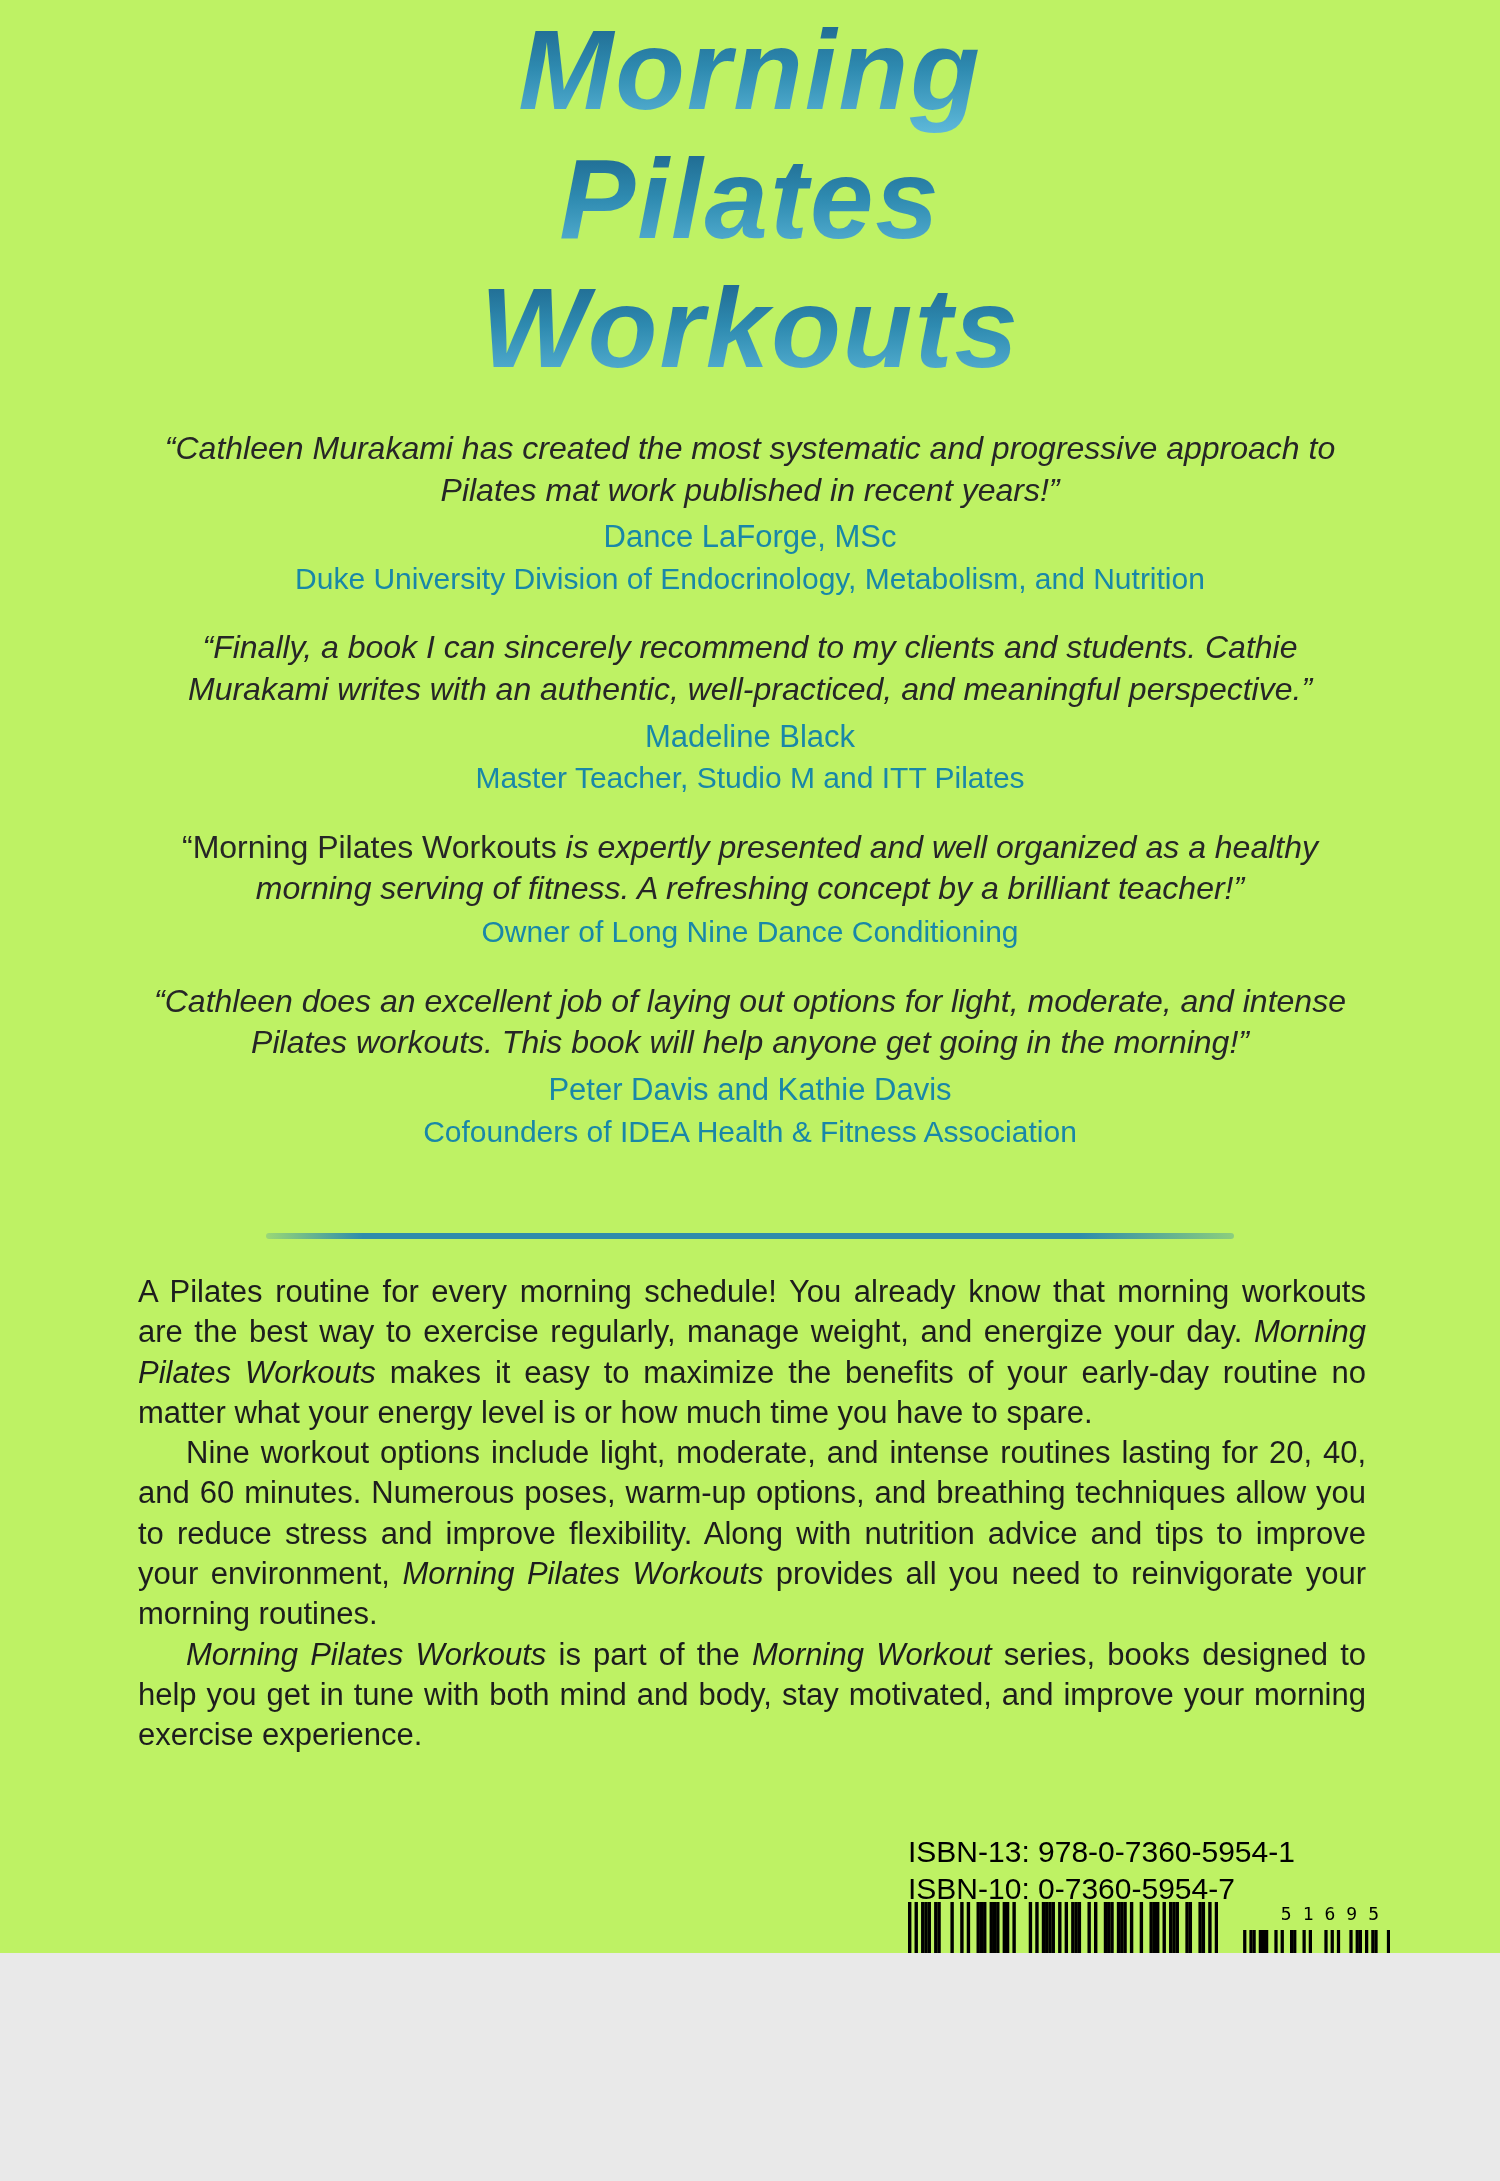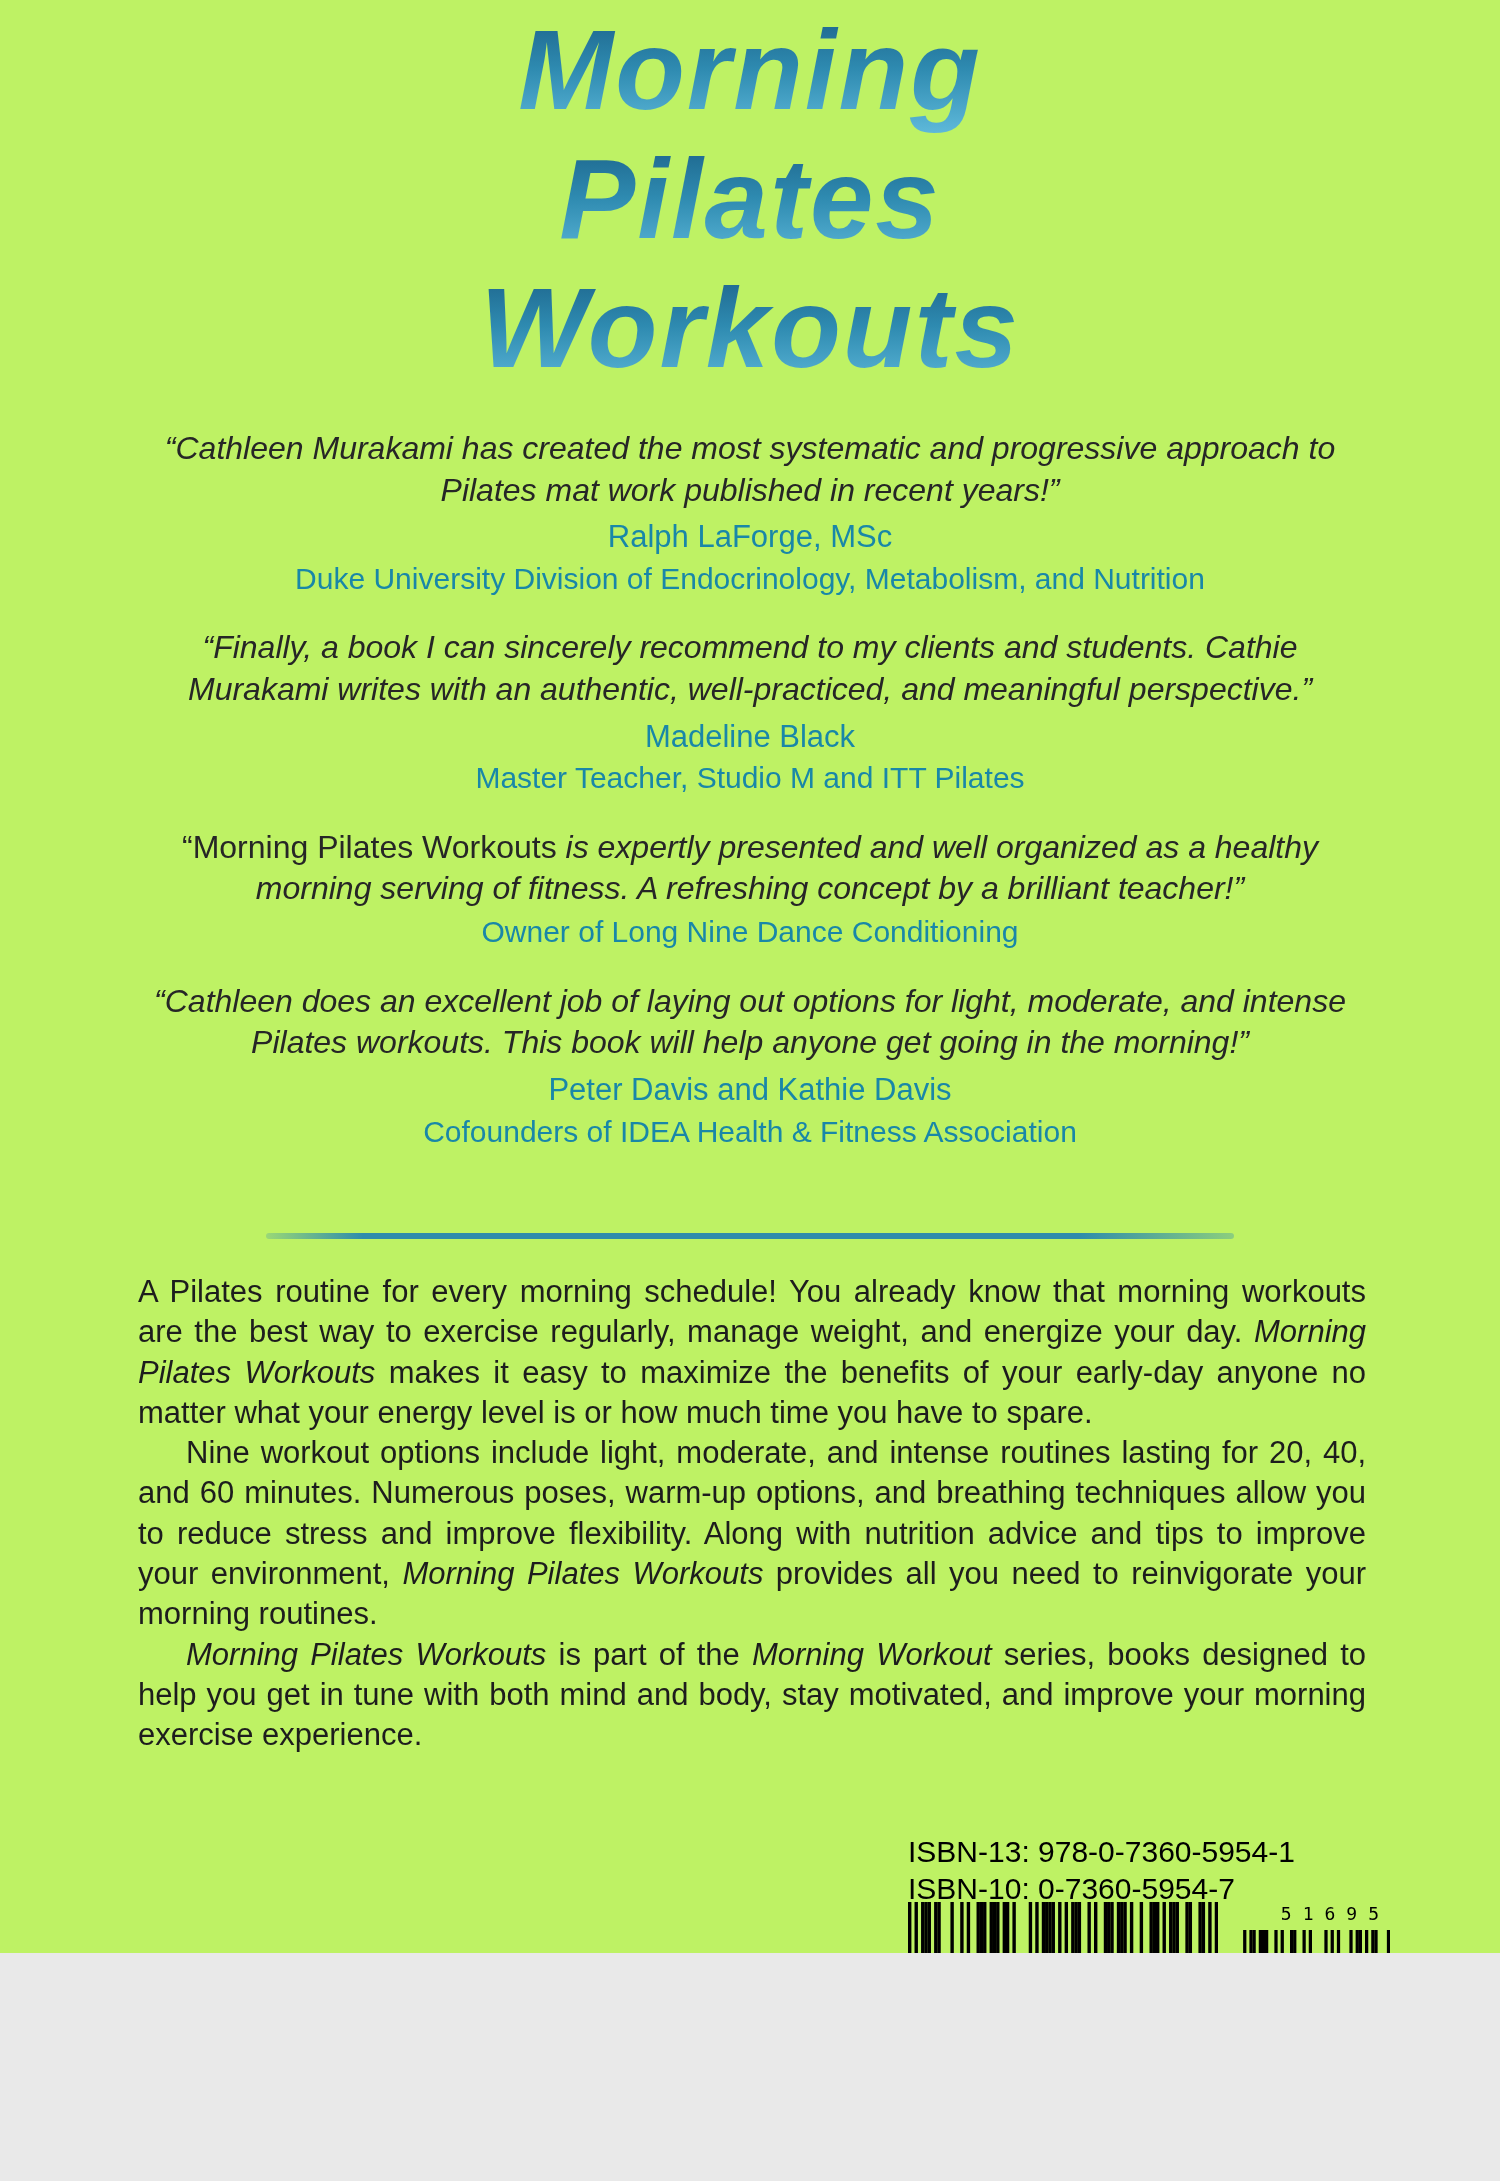--- a/index.html
+++ b/index.html
@@ -68,21 +68,21 @@
     <span class="title-line">Morning</span>
     <span class="title-line">Pilates</span>
     <span class="title-line">Workouts</span>
   </header>
 
   <section class="quotes">
 
     <figure class="quote">
       <blockquote class="quote-text"><span class="seg-italic">“Cathleen Murakami has created the most systematic and progressive approach to Pilates mat work published in recent years!”</span></blockquote>
       <figcaption>
-        <div class="quote-name">Ralph LaForge, MSc</div>
+        <div class="quote-name">Dance LaForge, MSc</div>
         <div class="quote-aff">Duke University Division of Endocrinology, Metabolism, and Nutrition</div>
       </figcaption>
     </figure>
 
     <figure class="quote">
       <blockquote class="quote-text"><span class="seg-italic">“Finally, a book I can sincerely recommend to my clients and students. Cathie Murakami writes with an authentic, well-practiced, and meaningful perspective.”</span></blockquote>
       <figcaption>
         <div class="quote-name">Madeline Black</div>
         <div class="quote-aff">Master Teacher, Studio M and ITT Pilates</div>
       </figcaption>
@@ -101,21 +101,21 @@
         <div class="quote-name">Peter Davis and Kathie Davis</div>
         <div class="quote-aff">Cofounders of IDEA Health &amp; Fitness Association</div>
       </figcaption>
     </figure>
 
   </section>
 
   <div class="divider"></div>
 
   <section class="description">
-    <p><span>A Pilates routine for every morning schedule! You already know that morning workouts are the best way to exercise regularly, manage weight, and energize your day. </span><span class="seg-italic">Morning Pilates Workouts</span><span> makes it easy to maximize the benefits of your early-day anyone no matter what your energy level is or how much time you have to spare.</span></p>
+    <p><span>A Pilates routine for every morning schedule! You already know that morning workouts are the best way to exercise regularly, manage weight, and energize your day. </span><span class="seg-italic">Morning Pilates Workouts</span><span> makes it easy to maximize the benefits of your early-day routine no matter what your energy level is or how much time you have to spare.</span></p>
     <p class="indent"><span>Nine workout options include light, moderate, and intense routines lasting for 20, 40, and 60 minutes. Numerous poses, warm-up options, and breathing techniques allow you to reduce stress and improve flexibility. Along with nutrition advice and tips to improve your environment, </span><span class="seg-italic">Morning Pilates Workouts</span><span> provides all you need to reinvigorate your morning routines.</span></p>
     <p class="indent"><span class="seg-italic">Morning Pilates Workouts</span><span> is part of the </span><span class="seg-italic">Morning Workout</span><span> series, books designed to help you get in tune with both mind and body, stay motivated, and improve your morning exercise experience.</span></p>
   </section>
 
   <div class="isbn">
     <div>ISBN-13: 978-0-7360-5954-1</div>
     <div>ISBN-10: 0-7360-5954-7</div>
   </div>
 
   <div class="ean13">

